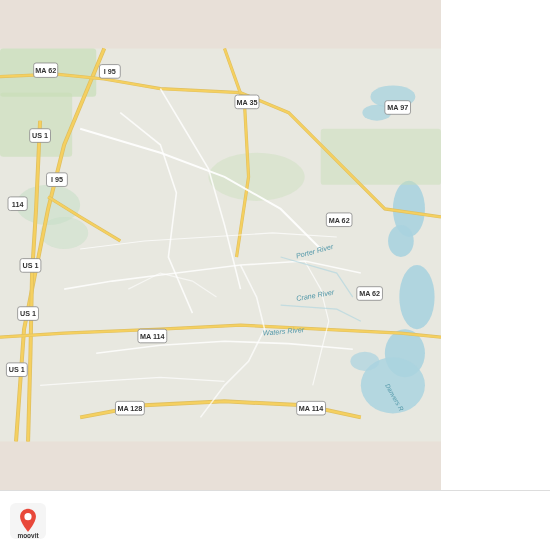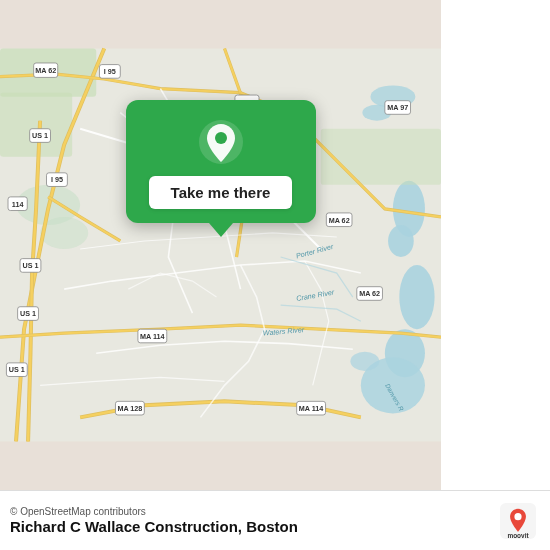--- a/index.html
+++ b/index.html
@@ -225,36 +225,23 @@
     <text x="388" y="452" text-anchor="middle" font-size="9" font-weight="bold" fill="#333">MA 114</text>
 
     <text x="370" y="262" font-size="9" fill="#5599aa" font-style="italic" transform="rotate(-15, 370, 262)">Porter River</text>
     <text x="370" y="315" font-size="9" fill="#5599aa" font-style="italic" transform="rotate(-10, 370, 315)">Crane River</text>
     <text x="328" y="358" font-size="9" fill="#5599aa" font-style="italic" transform="rotate(-5, 328, 358)">Waters River</text>
 
     <text x="480" y="420" font-size="8" fill="#5599aa" font-style="italic" transform="rotate(60, 480, 420)">Danvers R</text>
   </svg>
 
   
-  <div class="popup-card">
-
-    <svg class="popup-pin-icon" viewBox="0 0 48 48" xmlns="http://www.w3.org/2000/svg">
-      <circle cx="24" cy="24" r="22" fill="rgba(255,255,255,0.15)"></circle>
-      <path d="M24 6 C16 6 10 12.5 10 20 C10 30 24 44 24 44 C24 44 38 30 38 20 C38 12.5 32 6 24 6 Z" fill="white" opacity="0.95"></path>
-      <circle cx="24" cy="20" r="6" fill="#2ea84b"></circle>
-    </svg>
-    <button class="popup-btn">Take me there</button>
-  </div>
 </div>
 
 <div id="bottom-bar">
-  <div class="bottom-left">
-    <span class="osm-credit">© OpenStreetMap contributors</span>
-    <span class="location-title">Richard C Wallace Construction, Boston</span>
-  </div>
 
   <div class="moovit-logo">
     <svg class="moovit-icon" viewBox="0 0 50 50" xmlns="http://www.w3.org/2000/svg">
 
       <rect width="50" height="50" rx="8" fill="#f5f5f5"></rect>
 
       <path d="M25 8 C19 8 14 13 14 19 C14 27 25 40 25 40 C25 40 36 27 36 19 C36 13 31 8 25 8 Z" fill="#e8483a"></path>
       <circle cx="25" cy="19" r="5" fill="white"></circle>
 
       <text x="25" y="48" text-anchor="middle" font-size="9" font-weight="bold" fill="#333" font-family="Arial">moovit</text>

